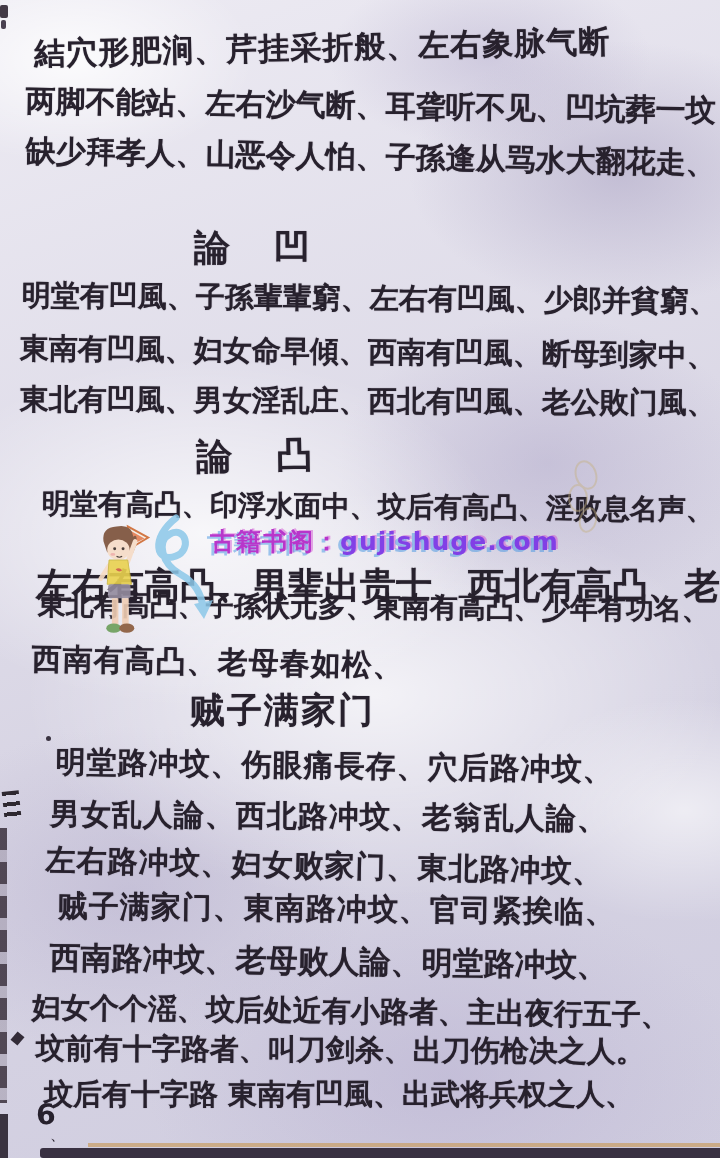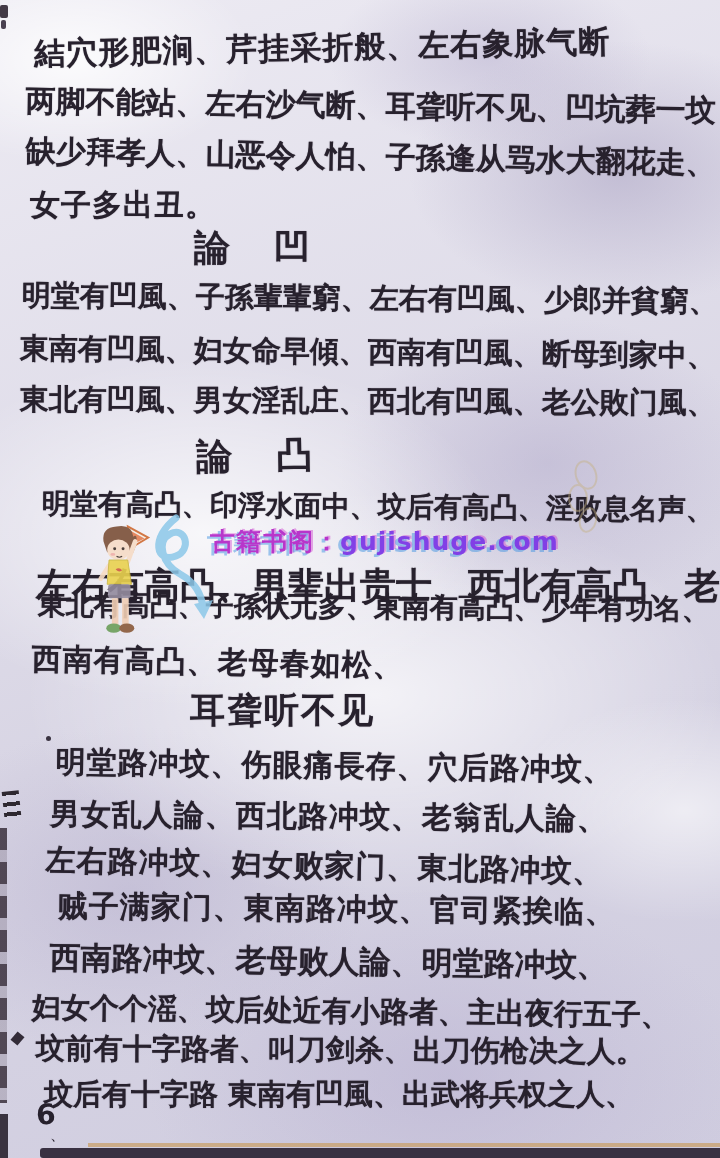--- a/index.html
+++ b/index.html
@@ -41,34 +41,33 @@
   svg{display:block;}
 </style>
 </head>
 <body>
 
 <div class="page">
 
   <div class="hw" style="left:34px;top:36px;font-size:31px;transform:rotate(-1.2deg);">結穴形肥涧、芹挂采折般、左右象脉气断</div>
   <div class="hw" style="left:26px;top:84px;font-size:30px;transform:rotate(0.8deg);letter-spacing:0;">两脚不能站、左右沙气断、耳聋听不见、凹坑葬一坟</div>
   <div class="hw" style="left:26px;top:134px;font-size:30px;transform:rotate(1deg);letter-spacing:0;">缺少拜孝人、山恶令人怕、子孫逢从骂水大翻花走、</div>
-  <div class="hw" style="left:30px;top:188px;font-size:30px;">女子多出丑。</div>
 
   <div class="hw heading" style="left:194px;top:228px;font-size:36px;">論　凹</div>
   <div class="hw" style="left:22px;top:280px;font-size:29px;transform:rotate(0.5deg);letter-spacing:0;">明堂有凹風、子孫輩輩窮、左右有凹風、少郎并貧窮、</div>
   <div class="hw" style="left:20px;top:333px;font-size:29px;transform:rotate(0.6deg);letter-spacing:0;">東南有凹風、妇女命早傾、西南有凹風、断母到家中、</div>
   <div class="hw" style="left:20px;top:384px;font-size:29px;transform:rotate(0.3deg);letter-spacing:0;">東北有凹風、男女淫乱庄、西北有凹風、老公敗门風、</div>
 
   <div class="hw heading" style="left:196px;top:437px;font-size:36px;transform:rotate(-1deg);">論　凸</div>
   <div class="hw" style="left:42px;top:489px;font-size:28px;transform:rotate(0.5deg);letter-spacing:0;">明堂有高凸、印浮水面中、坟后有高凸、淫败息名声、</div>
   <div class="hw" style="left:36px;top:566px;font-size:36px;letter-spacing:0;">左右有高凸、男辈出贵士、西北有高凸、老翁百岁零、</div>
   <div class="hw" style="left:38px;top:590px;font-size:28px;transform:rotate(0.4deg);letter-spacing:0;">東北有高凸、子孫状元多、東南有高凸、少年有功名、</div>
   <div class="hw" style="left:32px;top:642px;font-size:30px;transform:rotate(1deg);">西南有高凸、老母春如松、</div>
 
-  <div class="hw heading" style="left:190px;top:691px;font-size:35px;letter-spacing:2px;">耳聋听不见</div>
+  <div class="hw heading" style="left:190px;top:691px;font-size:35px;letter-spacing:2px;">贼子满家门</div>
   <div class="hw" style="left:56px;top:745px;font-size:30px;transform:rotate(0.8deg);">明堂路冲坟、伤眼痛長存、穴后路冲坟、</div>
   <div class="hw" style="left:50px;top:797px;font-size:30px;transform:rotate(0.5deg);">男女乱人論、西北路冲坟、老翁乱人論、</div>
   <div class="hw" style="left:46px;top:843px;font-size:30px;transform:rotate(1.2deg);">左右路冲坟、妇女败家门、東北路冲坟、</div>
   <div class="hw" style="left:58px;top:889px;font-size:30px;transform:rotate(0.6deg);">贼子满家门、東南路冲坟、官司紧挨临、</div>
   <div class="hw" style="left:50px;top:940px;font-size:31px;transform:rotate(0.8deg);letter-spacing:0;">西南路冲坟、老母败人論、明堂路冲坟、</div>
   <div class="hw" style="left:32px;top:992px;font-size:29px;transform:rotate(0.7deg);letter-spacing:0;">妇女个个滛、坟后处近有小路者、主出夜行五子、</div>
   <div class="hw" style="left:36px;top:1033px;font-size:29px;transform:rotate(0.3deg);letter-spacing:0;">坟前有十字路者、叫刀剑杀、出刀伤枪决之人。</div>
   <div class="hw" style="left:44px;top:1079px;font-size:29px;letter-spacing:0;">坟后有十字路 東南有凹風、出武将兵权之人、</div>
 
   <div class="wm wm1"><span class="lbl">古籍书阁：</span><span class="val">gujishuge.com</span></div>

